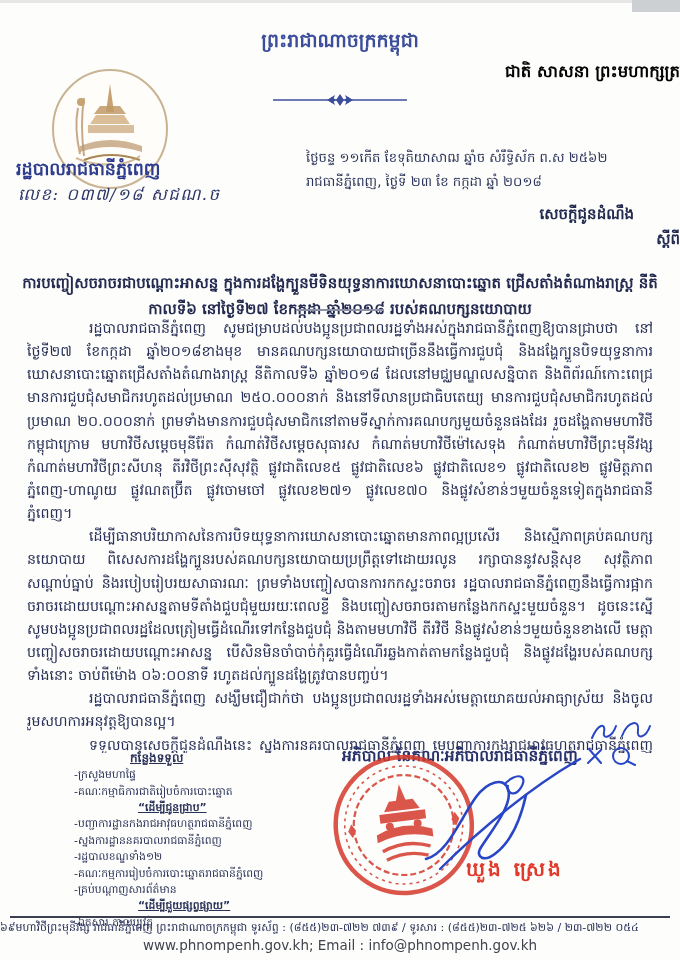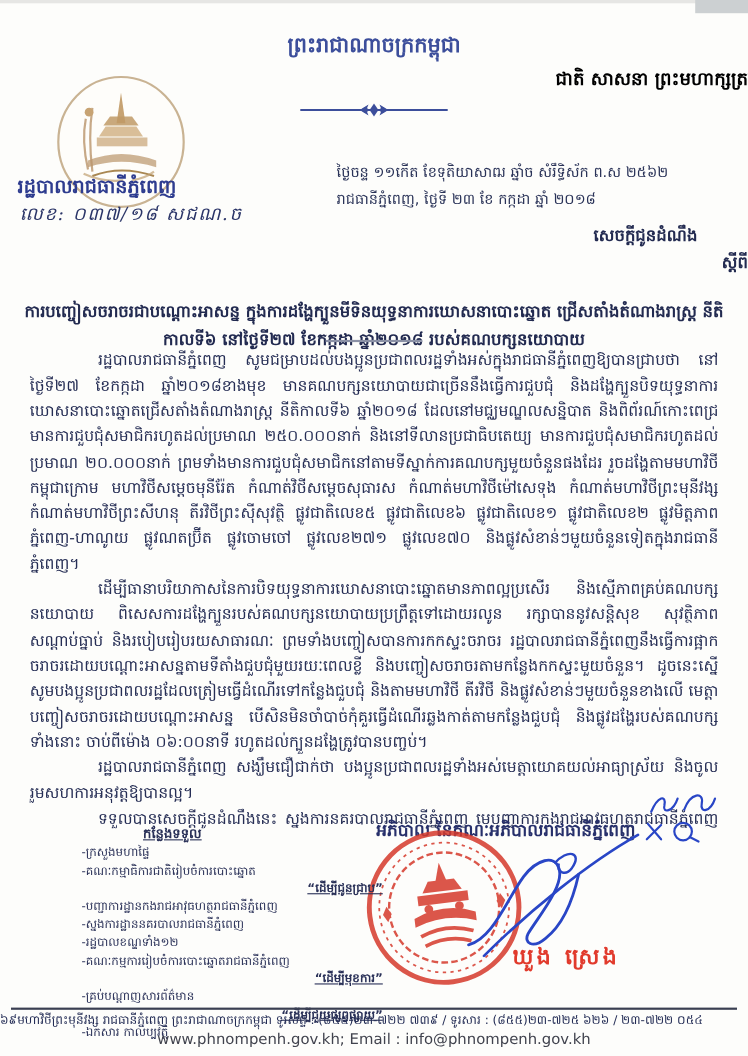--- a/index.html
+++ b/index.html
@@ -33,21 +33,21 @@
   .sig-title{position:absolute;left:342px;top:745px;font-size:15.5px;font-weight:bold;
              color:#27306b;white-space:nowrap;}
   .sig-title svg{vertical-align:middle;margin-left:2px;}
   .stamp{position:absolute;left:331px;top:752px;transform:rotate(-7deg);}
   .signature-svg{position:absolute;left:416px;top:755px;}
   .sign-name{position:absolute;left:466px;top:856px;font-size:20px;font-weight:bold;
              color:#e13a2c;letter-spacing:3px;}
   .cc{position:absolute;left:74px;top:749px;width:274px;font-size:10.8px;
       line-height:1.52;color:#2a3158;}
   .cc-header{font-weight:bold;text-decoration:underline;font-size:12px;margin-left:56px;}
-  .cc-note{font-weight:bold;text-decoration:underline;margin-left:64px;text-align:right;}
+  .cc-note{font-weight:bold;text-decoration:underline;margin-left:64px;}
   .footer-rule{position:absolute;left:10px;right:10px;top:916px;border-top:2px solid #3a3f52;}
   .footer-line1{position:absolute;top:920px;left:0;right:0;text-align:left;
                 font-size:11px;color:#232c55;}
   .footer-line2{position:absolute;top:937px;left:0;right:0;text-align:center;
                 font-size:13.5px;color:#41434e;}
 </style>
 </head>
 <body>
 
 <div class="page">
@@ -148,21 +148,20 @@
 
   <div class="cc">
     <div class="cc-header">កន្លែងទទួល</div>
     <div class="cc-item">-ក្រសួងមហាផ្ទៃ</div>
     <div class="cc-item">-គណៈកម្មាធិការជាតិរៀបចំការបោះឆ្នោត</div>
     <div class="cc-note">“ដើម្បីជូនជ្រាប”</div>
     <div class="cc-item">-បញ្ជាការដ្ឋានកងរាជអាវុធហត្ថរាជធានីភ្នំពេញ</div>
     <div class="cc-item">-ស្នងការដ្ឋាននគរបាលរាជធានីភ្នំពេញ</div>
     <div class="cc-item">-រដ្ឋបាលខណ្ឌទាំង១២</div>
     <div class="cc-item">-គណៈកម្មការរៀបចំការបោះឆ្នោតរាជធានីភ្នំពេញ</div>
-    <div class="cc-note">“ដើម្បីមុខការ”</div>
     <div class="cc-item">-គ្រប់បណ្ដាញសារព័ត៌មាន</div>
     <div class="cc-note">“ដើម្បីជួយផ្សព្វផ្សាយ”</div>
     <div class="cc-item">-ឯកសារ កាលប្បវត្តិ</div>
   </div>
 
   <div class="footer-rule"></div>
   <div class="footer-line1">៦៩មហាវិថីព្រះមុនីវង្ស រាជធានីភ្នំពេញ ព្រះរាជាណាចក្រកម្ពុជា ទូរស័ព្ទ : (៨៥៥)២៣-៧២២ ៧៣៩ / ទូរសារ : (៨៥៥)២៣-៧២៥ ៦២៦ / ២៣-៧២២ ០៥៤</div>
   <div class="footer-line2">www.phnompenh.gov.kh; Email : info@phnompenh.gov.kh</div>
 
 </div>

